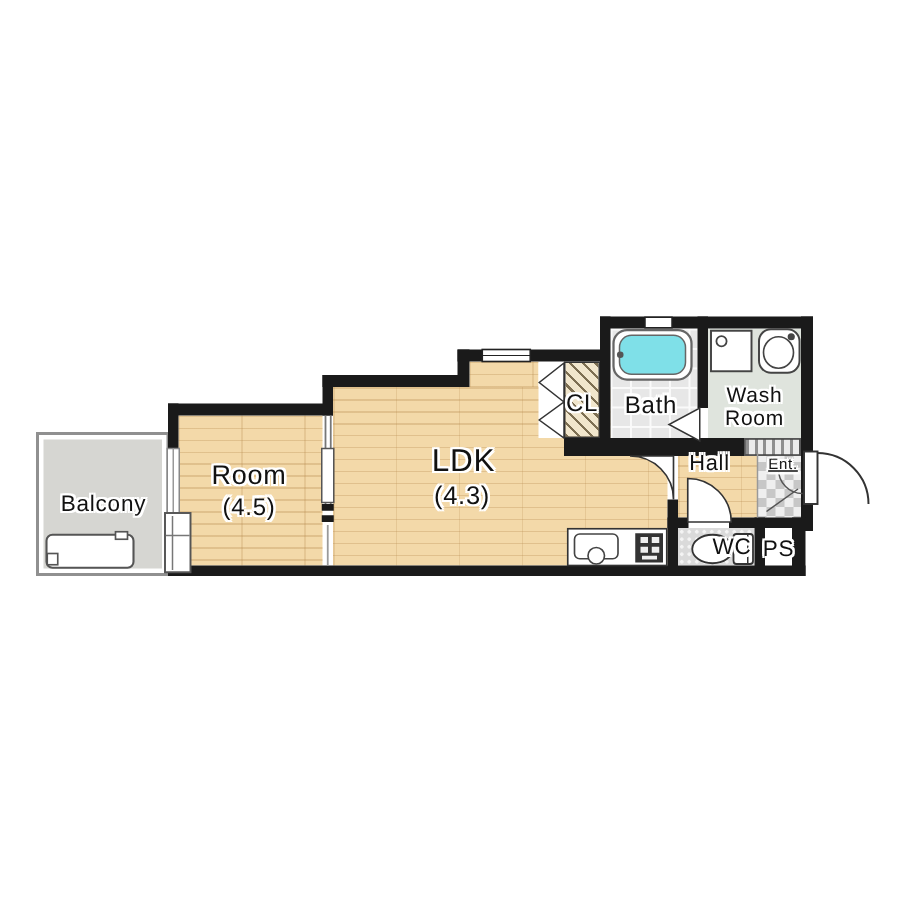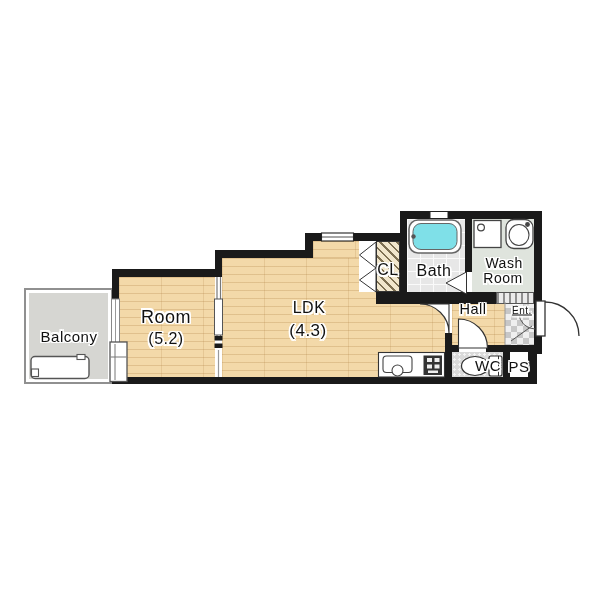--- a/index.html
+++ b/index.html
@@ -23,21 +23,21 @@
   .wcfloor{background-color:#dadada;
         background-image:radial-gradient(#f4f4f4 1px, transparent 1.3px);
         background-size:5px 5px;}
   .psfloor{background:#ffffff;}
   .clhatch{background:repeating-linear-gradient(45deg,#7d6f52 0 1.5px,#f1e6cc 1.5px 6px);
         border:1px solid #333;box-sizing:border-box;z-index:1;}
   .threshold{position:absolute;background:repeating-linear-gradient(90deg,#8f8f8f 0 2px,#ebebeb 2px 6px);
         border:1px solid #555;box-sizing:border-box;z-index:3;}
   #fixtures{position:absolute;left:0;top:0;z-index:3;pointer-events:none;}
   .lbl{position:absolute;transform:translate(-50%,-50%);z-index:4;color:#111;
-       white-space:nowrap;letter-spacing:0.5px;text-align:right;
+       white-space:nowrap;letter-spacing:0.5px;text-align:center;
        text-shadow:-1.5px -1.5px 0 #fff,1.5px -1.5px 0 #fff,-1.5px 1.5px 0 #fff,
                    1.5px 1.5px 0 #fff,-1.5px 0 0 #fff,1.5px 0 0 #fff,0 -1.5px 0 #fff,0 1.5px 0 #fff;}
   .lbl span{display:block;line-height:15px;}
 </style>
 </head>
 <body>
 
 <div id="plan">
 
   <div class="floor balcony" style="left:24px;top:288px;width:85px;height:92px;">
@@ -165,22 +165,22 @@
     </g>
     <g>
       <path d="M 519,313 A 16,16 0 0 0 535,329" fill="none" stroke="#555" stroke-width="1"></path>
       <line x1="511" y1="341" x2="532" y2="326" stroke="#555" stroke-width="1"></line>
     </g>
     <line x1="505" y1="302" x2="505" y2="345" stroke="#999" stroke-width="1"></line>
   </svg>
 
   <div class="lbl" style="left:69px;top:336px;font-size:15px;">Balcony</div>
   <div class="lbl" style="left:166px;top:317px;font-size:18px;">Room</div>
-  <div class="lbl" style="left:166px;top:339px;font-size:16px;">(5.2)</div>
-  <div class="lbl" style="left:309px;top:308px;font-size:16px;">LDK</div>
+  <div class="lbl" style="left:166px;top:339px;font-size:16px;">(4.5)</div>
+  <div class="lbl" style="left:309px;top:308px;font-size:21px;">LDK</div>
   <div class="lbl" style="left:308px;top:331px;font-size:17px;">(4.3)</div>
   <div class="lbl" style="left:388px;top:270px;font-size:16px;">CL</div>
   <div class="lbl" style="left:434px;top:271px;font-size:16px;">Bath</div>
   <div class="lbl" style="left:503px;top:271px;font-size:14px;">
     <span>Wash</span>
     <span>Room</span>
   </div>
   <div class="lbl" style="left:473px;top:309px;font-size:14.5px;">Hall</div>
   <div class="lbl" style="left:522px;top:310px;font-size:10px;text-decoration:underline;">Ent.</div>
   <div class="lbl" style="left:488px;top:365px;font-size:15px;">WC</div>

